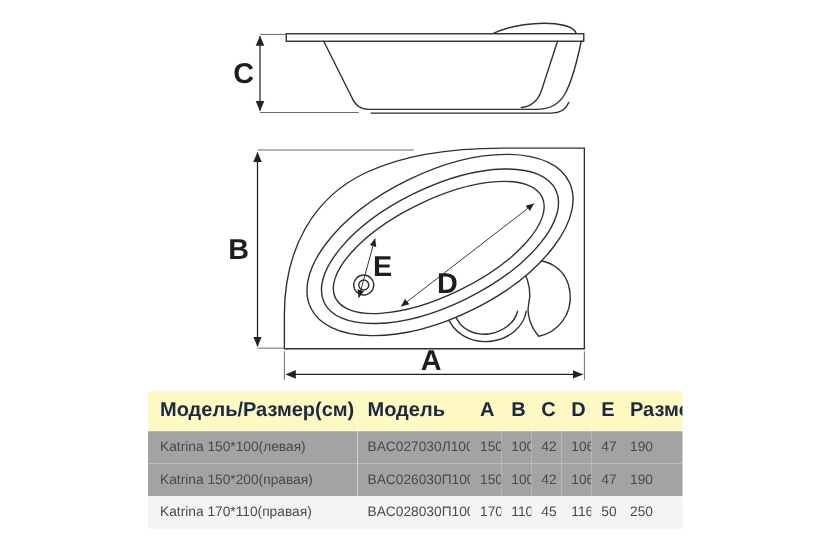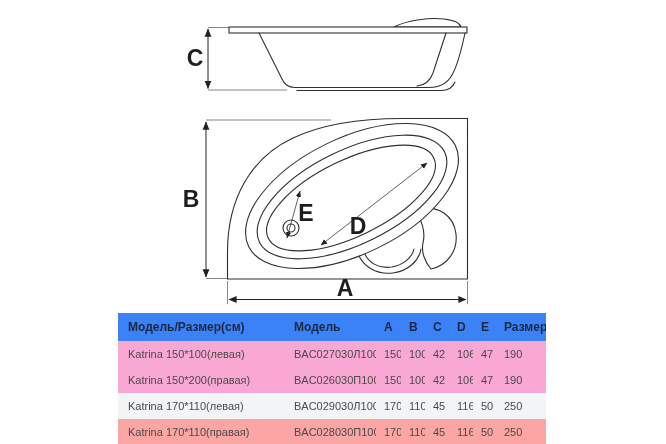--- a/index.html
+++ b/index.html
@@ -15,27 +15,27 @@
   .ext{stroke:#555555;stroke-width:0.7;fill:none;}
   .dimlabel{
     font-family:"Liberation Sans",sans-serif;
     font-size:23px;font-weight:600;fill:#1e1e1e;text-anchor:middle;
   }
   .spec-table{
     position:absolute;left:118px;top:313px;width:428px;
     border-collapse:collapse;table-layout:fixed;
   }
   .spec-table th{
-    background:#3b82f6;color:#1c2742;font-size:12px;font-weight:bold;
+    background:#fef9c3;color:#1c2742;font-size:16px;font-weight:bold;
     text-align:left;padding:7px 0 7px 8px;white-space:nowrap;overflow:hidden;
   }
   .spec-table th:first-child{padding-left:10px;}
   .spec-table td{
     font-size:11px;color:#4a4a4a;padding:7px 0 7px 8px;
-    white-space:nowrap;overflow:hidden;background:#f9a8d4;
+    white-space:nowrap;overflow:hidden;background:#a3a3a3;
   }
   .spec-table td:first-child{padding-left:10px;}
   .spec-table tbody tr:nth-child(3) td{background:#f2f4f5;}
   .spec-table tbody tr:nth-child(4) td{background:#fca5a5;}
 </style>
 </head>
 <body>
 
 <svg id="diagram" width="666" height="312" viewBox="0 0 666 312">
   <defs>
@@ -131,30 +131,20 @@
       <td>Katrina 150*200(правая)</td>
       <td>BAC026030П100</td>
       <td>150</td>
       <td>100</td>
       <td>42</td>
       <td>106</td>
       <td>47</td>
       <td>190</td>
     </tr>
     <tr>
-      <td>Katrina 170*110(левая)</td>
-      <td>BAC029030Л100</td>
-      <td>170</td>
-      <td>110</td>
-      <td>45</td>
-      <td>116</td>
-      <td>50</td>
-      <td>250</td>
-    </tr>
-    <tr>
       <td>Katrina 170*110(правая)</td>
       <td>BAC028030П100</td>
       <td>170</td>
       <td>110</td>
       <td>45</td>
       <td>116</td>
       <td>50</td>
       <td>250</td>
     </tr>
   </tbody>

